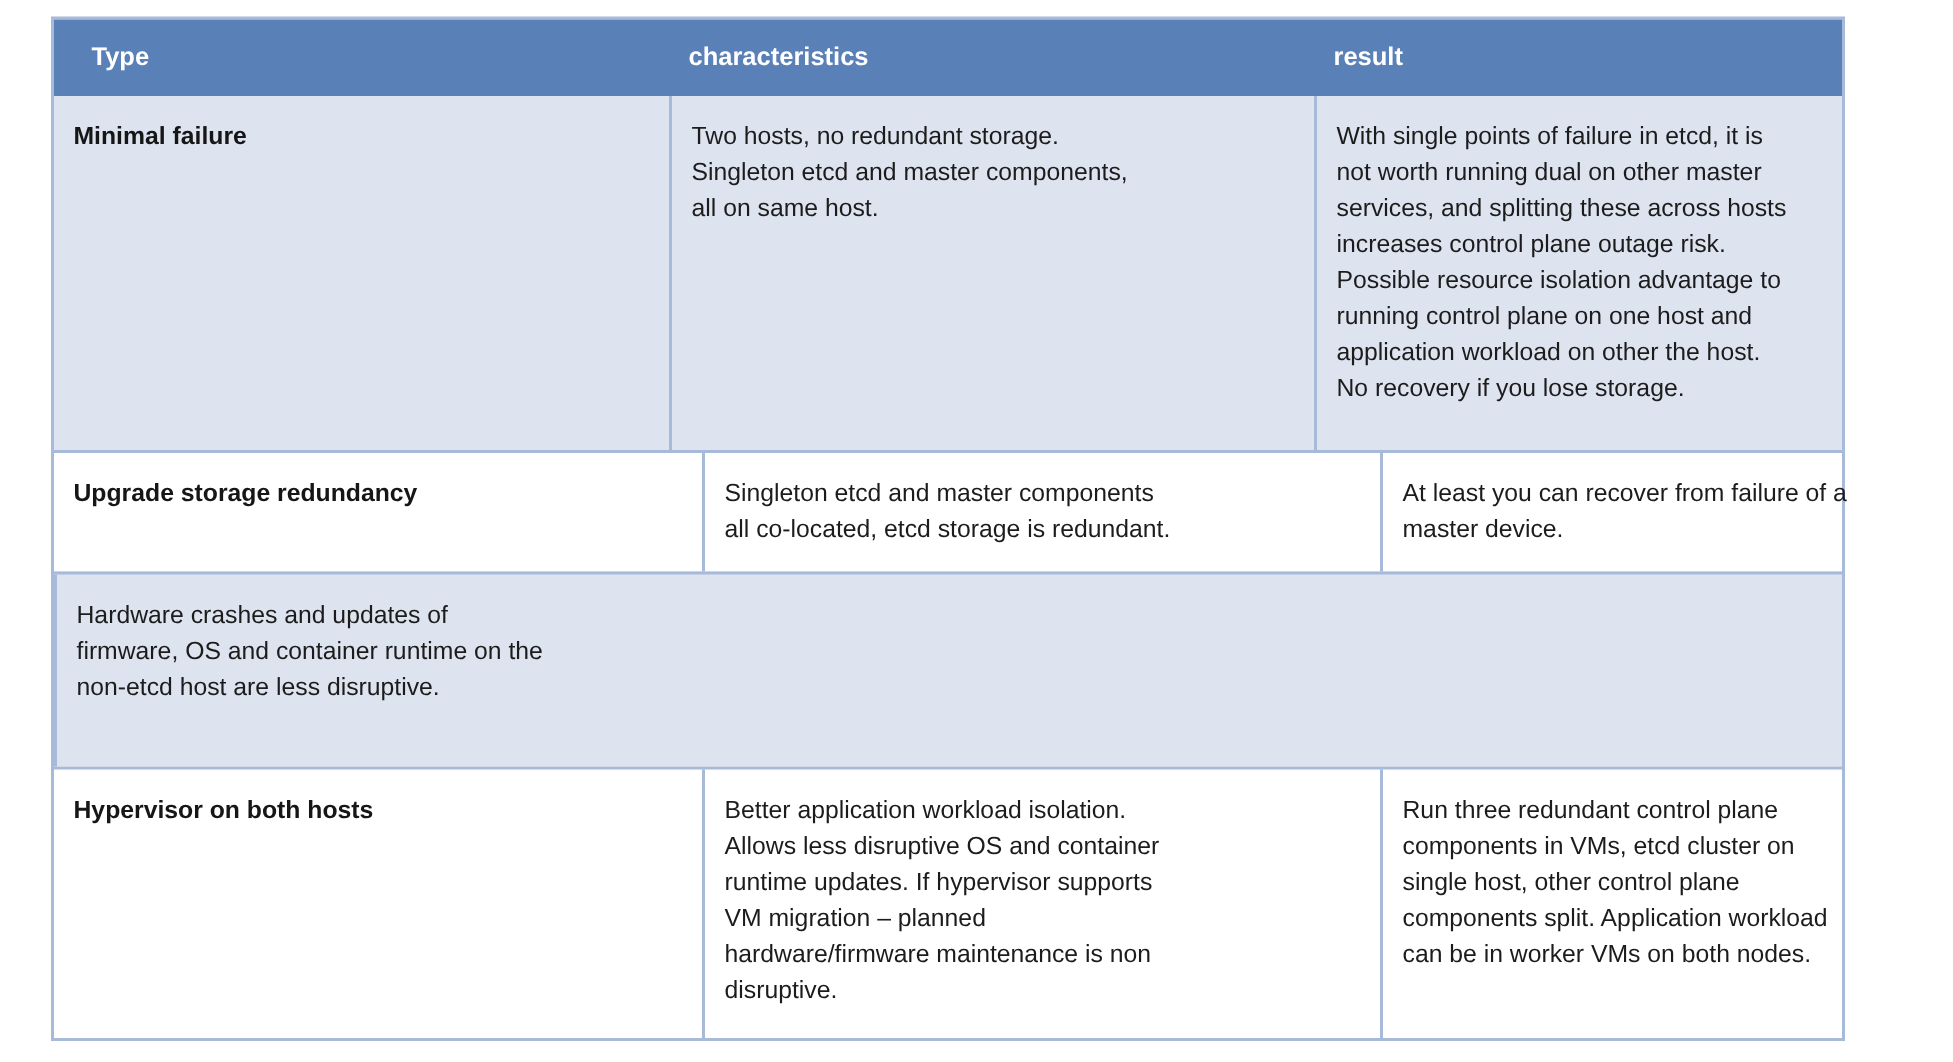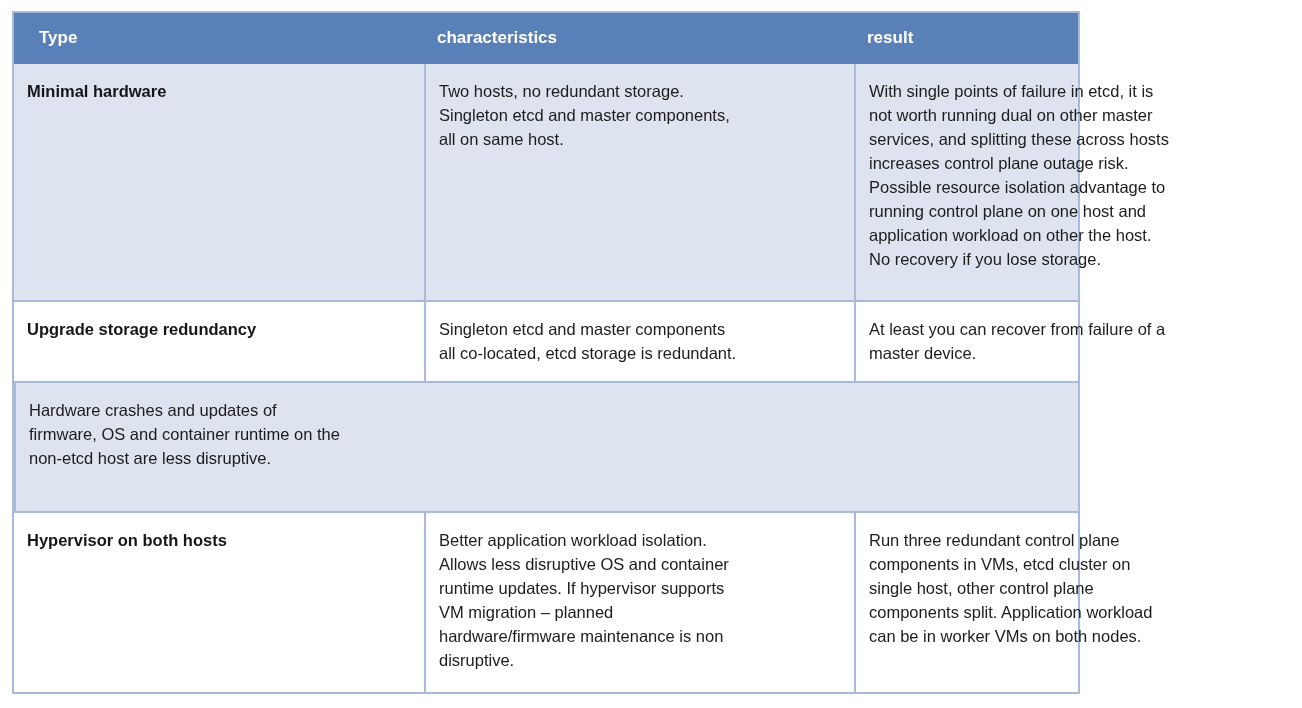--- a/index.html
+++ b/index.html
@@ -17,39 +17,39 @@
   }
   .page {
     width: 1302px;
     height: 708px;
     background: #ffffff;
     position: relative;
     overflow: hidden;
   }
   .table {
     position: absolute;
-    left: 12px;
+    left: 34px;
     top: 11px;
-    width: 1068px;
+    width: 1196px;
     border: 2px solid var(--border, #a7bad9);
     background: #ffffff;
   }
   .row {
     display: grid;
     grid-template-columns: 410px 430px 421px;
   }
   .row.header-row {
     background: var(--header-bg, #5a80b8);
     min-height: 51px;
   }
   .row.body-row + .row.body-row {
     border-top: 2px solid var(--border, #a7bad9);
   }
   .row.alt { background: var(--row-alt-bg, #dde3ef); }
-  .row.plain { background: var(--row-bg, #ffffff); }
+  .row.plain { background: var(--row-bg, #ffffff); gap: 22px; }
   .r1 { min-height: 236px; }
   .r2 { min-height: 81px; }
   .r3 { min-height: 130px; }
   .r4 { min-height: 181px; }
   .cell {
     padding: 15px 12px 12px 13px;
     font-size: 16.5px;
     line-height: 24px;
     color: var(--body-text, #1c1c1c);
     white-space: pre-line;
@@ -78,21 +78,21 @@
 <div class="page">
   <div class="table">
 
     <div class="row header-row">
       <div class="cell c1">Type</div>
       <div class="cell c2">characteristics</div>
       <div class="cell c3">result</div>
     </div>
 
     <div class="row body-row alt r1">
-      <div class="cell c1 type-cell">Minimal hardware</div>
+      <div class="cell c1 type-cell">Minimal failure</div>
       <div class="cell c2">Two hosts, no redundant storage.
 Singleton etcd and master components,
 all on same host.</div>
       <div class="cell c3">With single points of failure in etcd, it is
 not worth running dual on other master
 services, and splitting these across hosts
 increases control plane outage risk.
 Possible resource isolation advantage to
 running control plane on one host and
 application workload on other the host.

